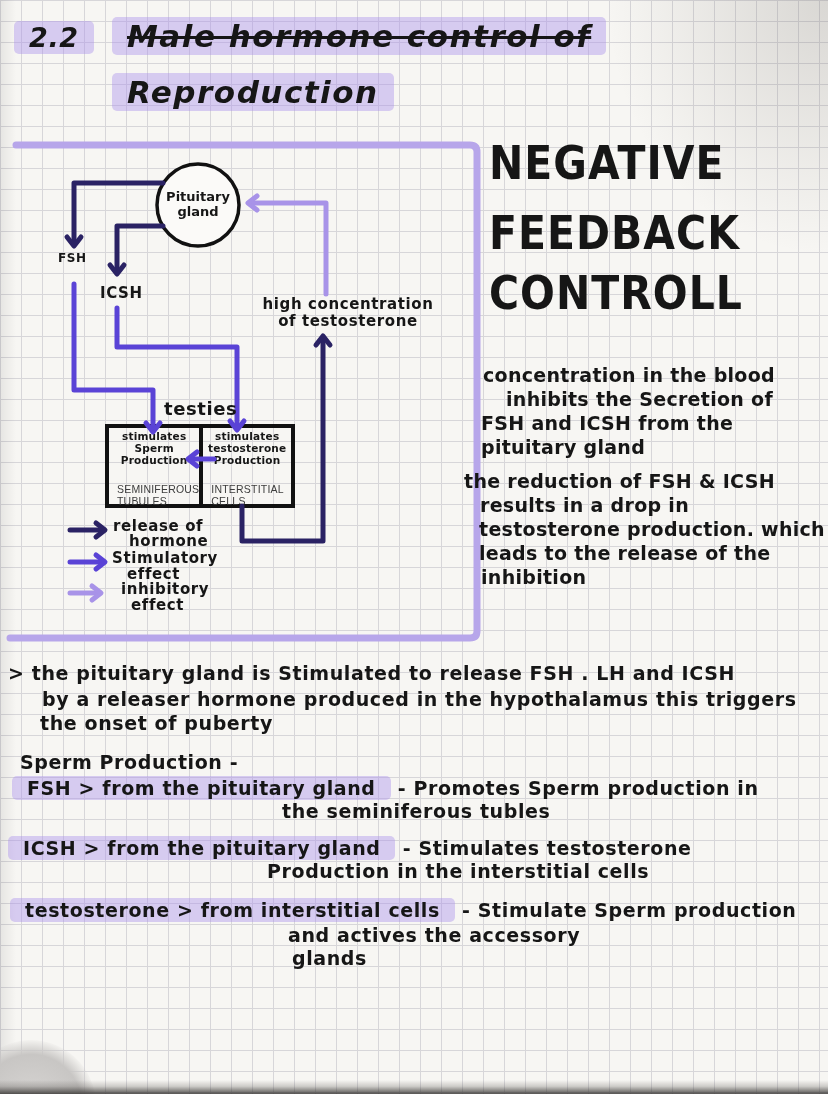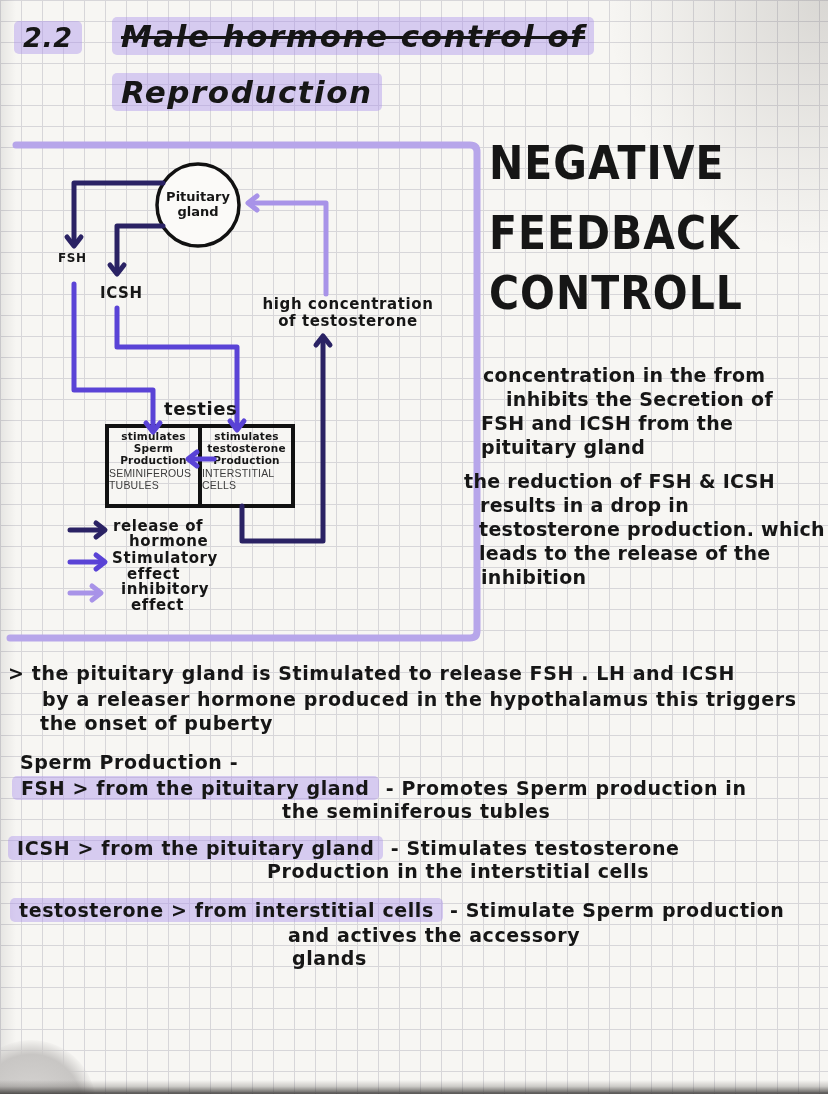--- a/index.html
+++ b/index.html
@@ -25,42 +25,42 @@
   .curl{left:-34px;top:1040px;width:130px;height:130px;border-radius:50%;
     background:radial-gradient(circle, #d8d6d4 0%, #c8c6c4 55%, rgba(200,198,196,0) 72%);
     pointer-events:none;z-index:6;}
   .bottom-strip{left:0;bottom:0;width:100%;height:14px;
     background:linear-gradient(to bottom, rgba(0,0,0,0) 0%, rgba(80,76,72,0.25) 45%, rgba(58,56,54,0.85) 100%);
     pointer-events:none;z-index:7;}
 
   svg.overlay{left:0;top:0;z-index:4;pointer-events:none;}
 
   .hand{font-weight:700;letter-spacing:0.6px;line-height:1.22;}
-  .hl{background:rgba(170,144,235,0.42);border-radius:5px;padding:1px 9px;}
+  .hl{background:rgba(170,144,235,0.42);border-radius:5px;padding:1px 15px;}
 
   .title-num{left:14px;top:22px;font-size:27px;font-style:italic;z-index:5;}
   .title-l1{left:112px;top:18px;font-size:31px;font-style:italic;letter-spacing:1.5px;
     text-decoration:line-through;text-decoration-thickness:2.5px;z-index:5;}
   .title-l2{left:112px;top:74px;font-size:31px;font-style:italic;letter-spacing:1.5px;z-index:5;}
 
   .pit-circle-text{left:156px;top:164px;width:84px;height:82px;z-index:5;
     display:flex;flex-direction:column;align-items:center;justify-content:center;
     font-size:13px;font-weight:700;text-align:center;line-height:1.15;}
 
   .lbl-fsh{left:58px;top:251px;font-size:12px;z-index:5;}
   .lbl-icsh{left:100px;top:284px;font-size:15px;z-index:5;}
   .high-conc{left:250px;top:296px;width:196px;text-align:center;font-size:15px;line-height:1.1;z-index:5;}
 
   .testes-title{left:164px;top:398px;font-size:18px;z-index:5;}
   .testes-box{left:105px;top:424px;width:190px;height:84px;border:4px solid #111;
     display:flex;z-index:3;box-sizing:border-box;}
   .cell{flex:1;display:flex;flex-direction:column;align-items:center;padding-top:3px;box-sizing:border-box;}
   .cell.right{border-left:4px solid #111;}
   .cell .hw{font-size:10.5px;font-weight:700;line-height:1.12;text-align:center;letter-spacing:0.2px;}
-  .cell .sub{align-self:flex-start;padding-left:0;margin-top:2px;
+  .cell .sub{align-self:flex-start;padding-left:8px;margin-top:18px;
     font-family:"Liberation Sans", sans-serif;font-size:10.5px;line-height:1.1;
     color:#3c3c3c;letter-spacing:0.2px;}
 
   .legend-text{font-size:15px;line-height:1.0;z-index:5;}
 
   .neg-h{left:489px;font-size:41px;font-weight:800;letter-spacing:1px;z-index:5;
     transform:scaleY(1.12);transform-origin:top left;}
   .para{font-size:19px;font-weight:700;letter-spacing:0.3px;line-height:1.0;z-index:5;}
 
   .bot{font-size:19px;font-weight:700;letter-spacing:0.6px;line-height:1.0;z-index:5;white-space:nowrap;}
@@ -147,21 +147,21 @@
   <div class="abs hand legend-text" style="left:129px;top:534px;">hormone</div>
   <div class="abs hand legend-text" style="left:112px;top:551px;">Stimulatory</div>
   <div class="abs hand legend-text" style="left:127px;top:567px;">effect</div>
   <div class="abs hand legend-text" style="left:121px;top:582px;">inhibitory</div>
   <div class="abs hand legend-text" style="left:131px;top:598px;">effect</div>
 
   <div class="abs neg-h" style="top:136px;">NEGATIVE</div>
   <div class="abs neg-h" style="top:206px;">FEEDBACK</div>
   <div class="abs neg-h" style="top:266px;">CONTROLL</div>
 
-  <div class="abs para" style="left:483px;top:366px;">concentration in the from</div>
+  <div class="abs para" style="left:483px;top:366px;">concentration in the blood</div>
   <div class="abs para" style="left:481px;top:390px;padding-left:25px;">inhibits the Secretion of</div>
   <div class="abs para" style="left:481px;top:414px;">FSH and ICSH from the</div>
   <div class="abs para" style="left:481px;top:438px;">pituitary gland</div>
 
   <div class="abs para" style="left:464px;top:472px;">the reduction of FSH &amp; ICSH</div>
   <div class="abs para" style="left:480px;top:496px;">results in a drop in</div>
   <div class="abs para" style="left:479px;top:520px;">testosterone production. which</div>
   <div class="abs para" style="left:479px;top:544px;">leads to the release of the</div>
   <div class="abs para" style="left:481px;top:568px;">inhibition</div>
 

